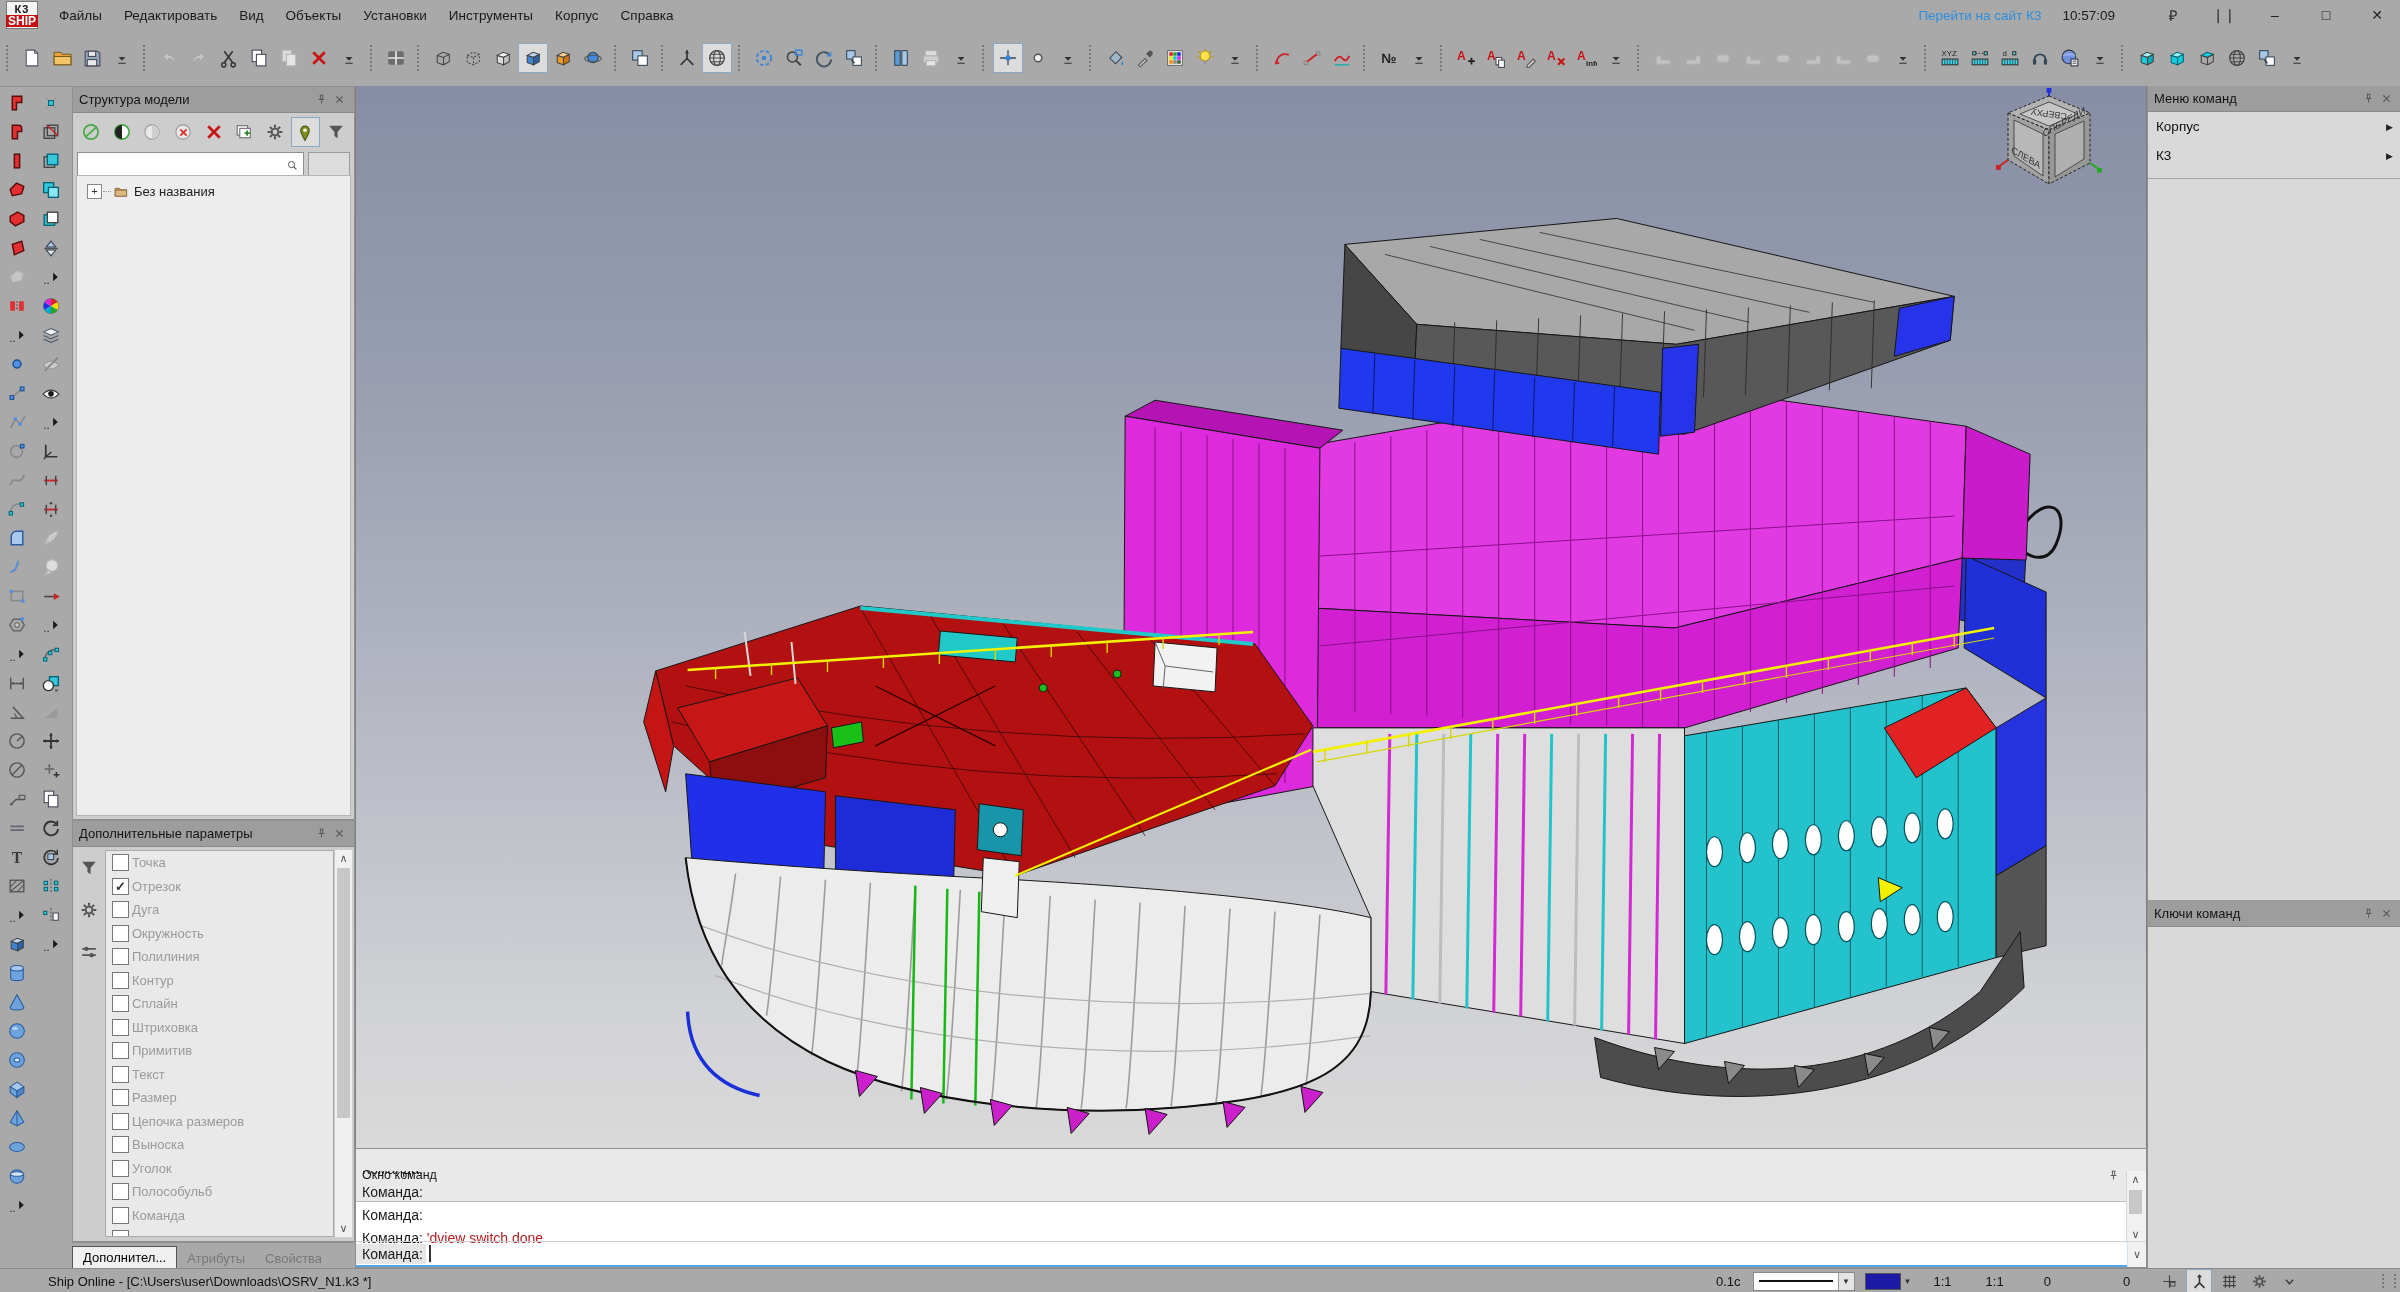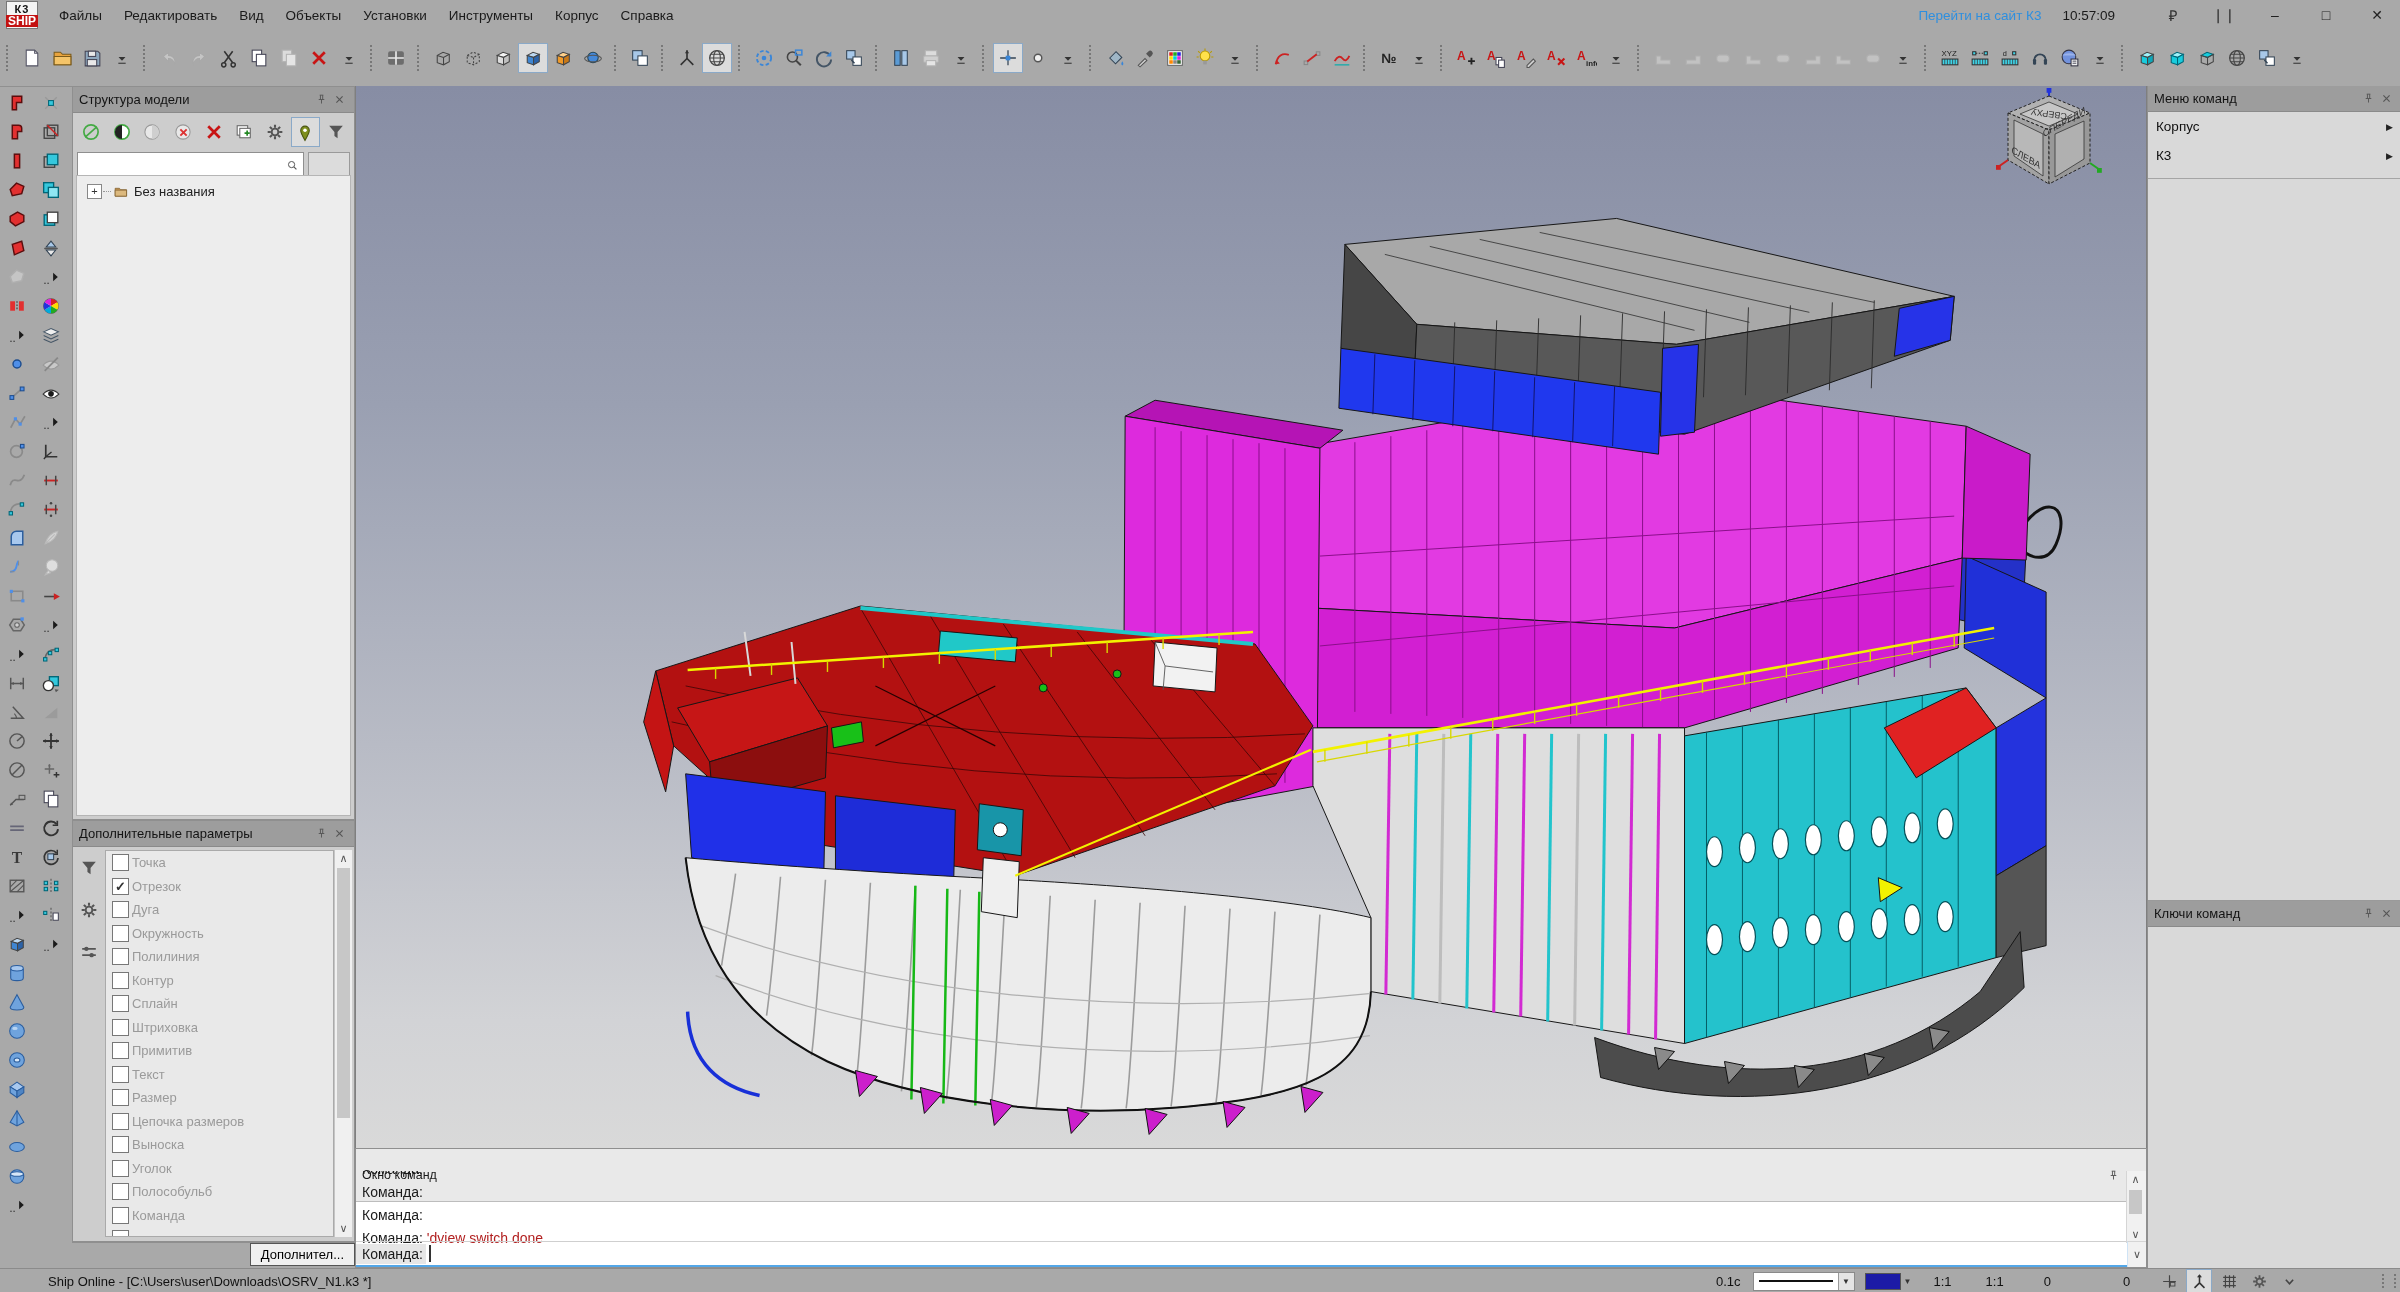--- a/index.html
+++ b/index.html
@@ -59,21 +59,21 @@
   #pp-list{flex:1;background:#e9e9e9;border:1px solid #aaa;margin:4px 0 4px 0;overflow:hidden;position:relative;}
   .cbrow{display:flex;align-items:center;height:23.5px;padding-left:6px;}
   .cb{width:15px;height:15px;background:#fff;border:1px solid #777;display:flex;align-items:center;
       justify-content:center;font-size:13px;font-weight:bold;color:#333;line-height:1;}
   .cbl{font-size:13px;color:#9a9a9a;margin-left:3px;}
   .vscroll{width:17px;background:#f0f0f0;border-left:1px solid #c5c5c5;margin:4px 0;position:relative;}
   .varrow{position:absolute;left:0;width:17px;height:17px;display:flex;align-items:center;justify-content:center;
           font-size:11px;color:#555;}
   .vthumb{position:absolute;left:2px;width:13px;background:#c7c7c7;}
   #left-tabs{position:absolute;left:0;top:1156px;width:283px;height:26px;display:flex;align-items:flex-end;
-             background:#a9a9a9;border-top:1px solid #8f8f8f;flex-direction:column;}
+             background:#a9a9a9;border-top:1px solid #8f8f8f;}
   .tab{font-size:13px;padding:3px 10px;color:#787878;}
   .tab.active{background:#f0f0f0;border:1px solid #555;color:#000;}
   
   #center{position:absolute;left:355px;top:86px;width:1792px;height:1182px;}
   #viewport{position:absolute;left:0;top:0;width:1792px;height:1062px;
             background:linear-gradient(180deg,#878da4 0%,#9aa0b2 30%,#b8bbc5 62%,#d2d3d6 88%,#d9d9d9 100%);
             border-left:1px solid #7f7f7f;border-right:1px solid #7f7f7f;box-sizing:border-box;overflow:hidden;}
   #ship{position:absolute;left:0;top:0;width:100%;height:100%;}
   #viewcube{position:absolute;right:42px;top:2px;width:110px;height:112px;}
   

